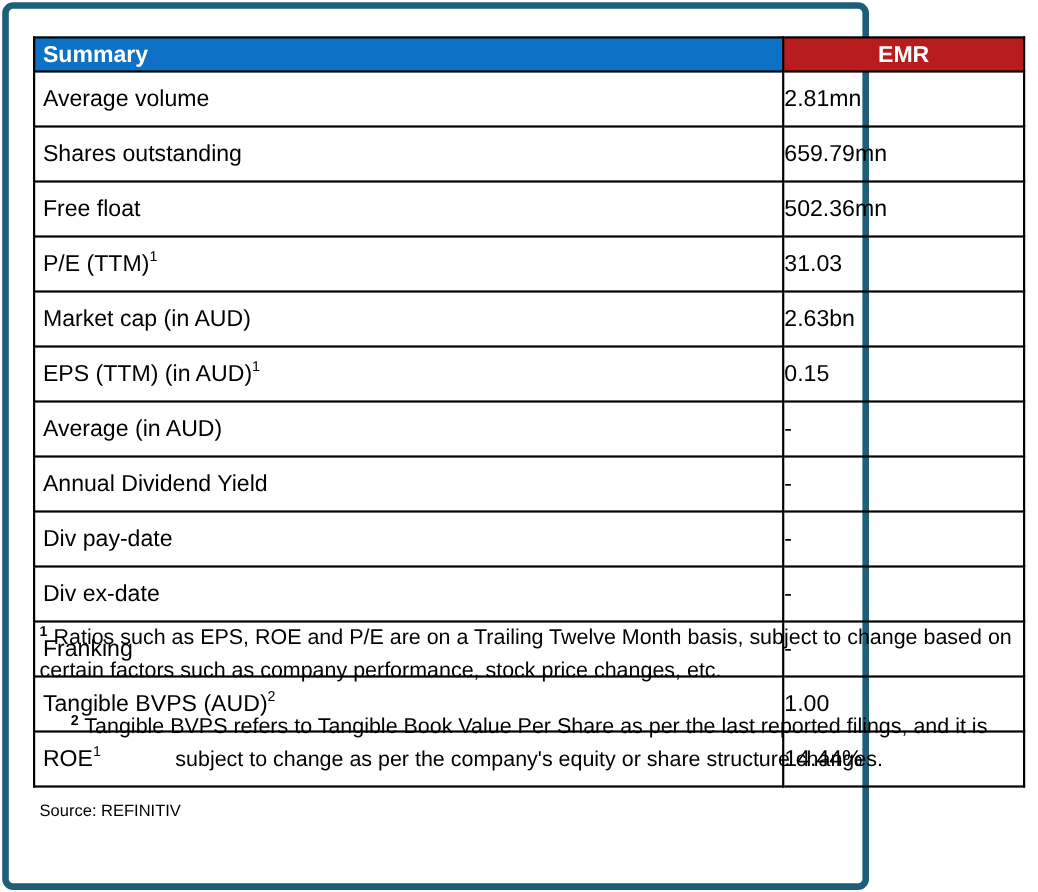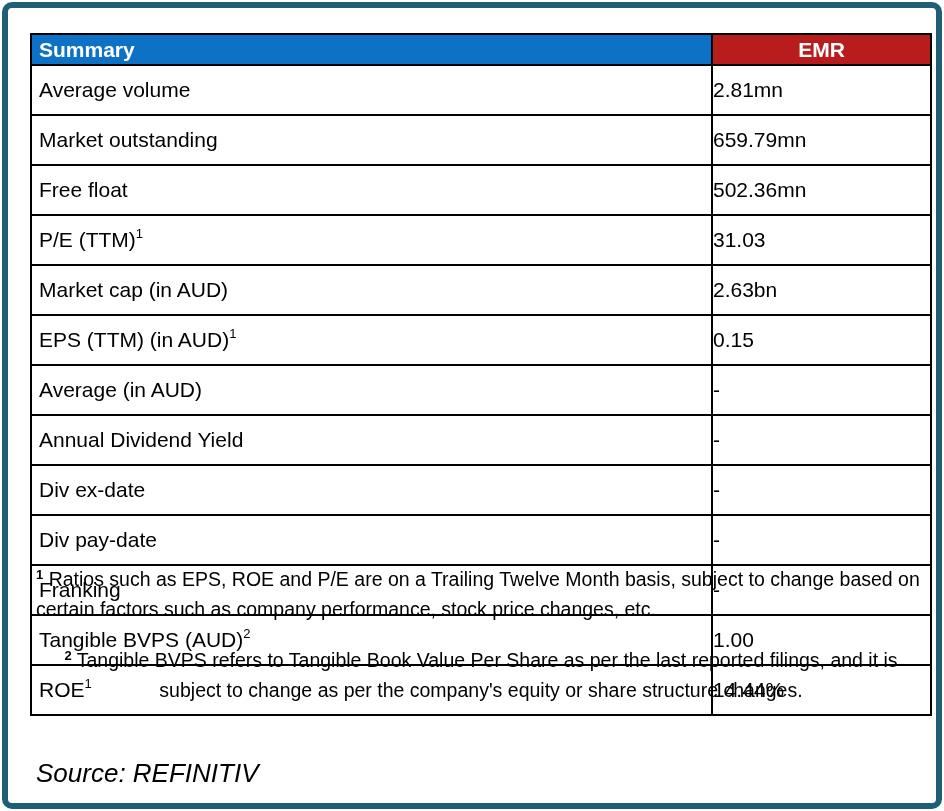--- a/index.html
+++ b/index.html
@@ -6,21 +6,21 @@
   html, body {
     width: 944px; height: 811px;
     background: #ffffff;
     font-family: "Liberation Sans", sans-serif;
     color: #000;
     overflow: hidden;
   }
   .frame {
     position: absolute;
     left: 2px; top: 2px;
-    width: 940px; height: 807px;
+    width: 788px; height: 807px;
     border: 6px solid #1e5e78;
     border-radius: 10px;
     background: #ffffff;
   }
   table.summary {
     position: absolute;
     left: 22px; top: 25px;
     width: 900px;
     border-collapse: collapse;
     table-layout: fixed;
@@ -72,23 +72,22 @@
   }
   .note + .note { margin-top: 21px; text-align: center; }
   .note sup {
     font-weight: bold;
     font-size: 13px;
     line-height: 0;
     vertical-align: 7px;
   }
   .source {
     position: absolute;
-    left: 28px; top: 750px;
-    font-style: italic;
-    font-size: 26px;
+    left: 28px; top: 721px;
+    font-size: 15px;
   }
 </style>
 </head>
 <body>
 
 <div class="frame">
   <table class="summary">
     <colgroup>
       <col class="col-label">
       <col class="col-value">
@@ -98,21 +97,21 @@
         <th class="header-label">Summary</th>
         <th class="header-value">EMR</th>
       </tr>
     </thead>
     <tbody>
         <tr>
           <td class="label">Average volume</td>
           <td class="value">2.81mn</td>
         </tr>
         <tr>
-          <td class="label">Market outstanding</td>
+          <td class="label">Shares outstanding</td>
           <td class="value">659.79mn</td>
         </tr>
         <tr>
           <td class="label">Free float</td>
           <td class="value">502.36mn</td>
         </tr>
         <tr>
           <td class="label">P/E (TTM)<sup>1</sup></td>
           <td class="value">31.03</td>
         </tr>
@@ -126,25 +125,25 @@
         </tr>
         <tr>
           <td class="label">Average (in AUD)</td>
           <td class="value">-</td>
         </tr>
         <tr>
           <td class="label">Annual Dividend Yield</td>
           <td class="value">-</td>
         </tr>
         <tr>
-          <td class="label">Div ex-date</td>
+          <td class="label">Div pay-date</td>
           <td class="value">-</td>
         </tr>
         <tr>
-          <td class="label">Div pay-date</td>
+          <td class="label">Div ex-date</td>
           <td class="value">-</td>
         </tr>
         <tr>
           <td class="label">Franking</td>
           <td class="value">-</td>
         </tr>
         <tr>
           <td class="label">Tangible BVPS (AUD)<sup>2</sup></td>
           <td class="value">1.00</td>
         </tr>

